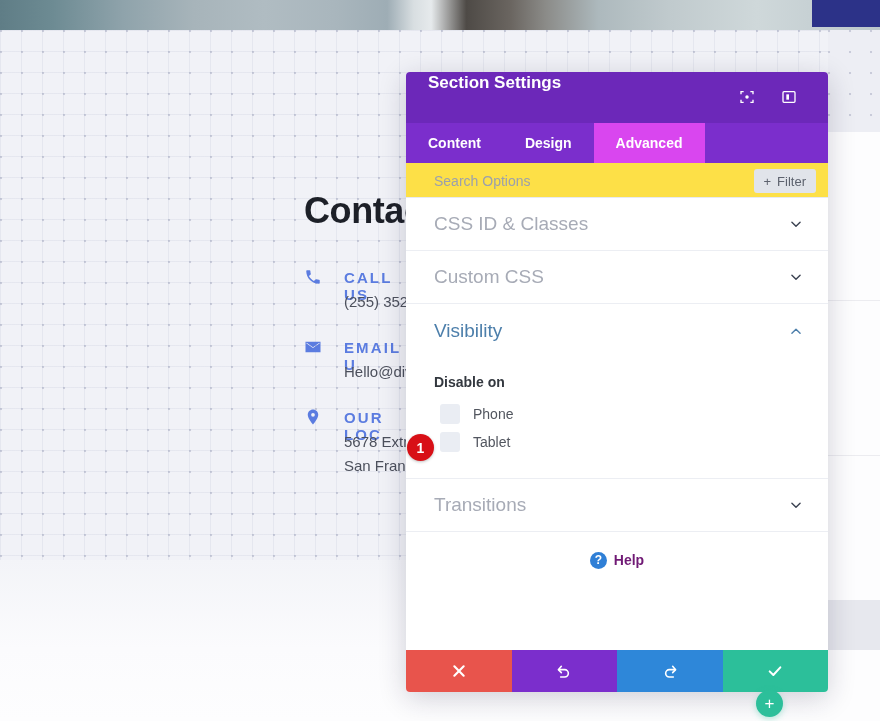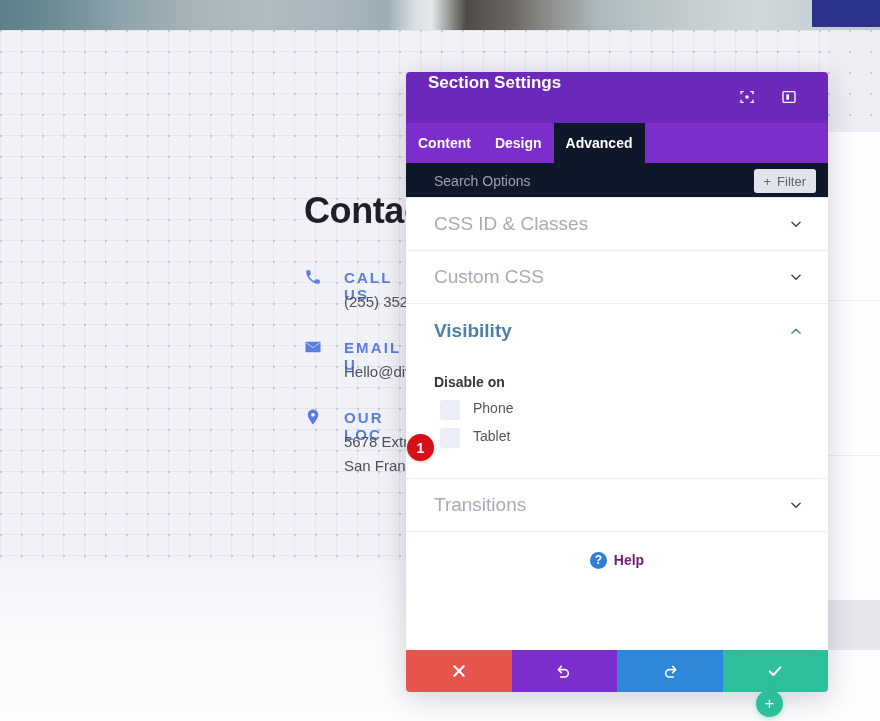--- a/index.html
+++ b/index.html
@@ -109,26 +109,26 @@
     color: #fff; cursor: pointer;
   }
   .hdr-icon svg { width: 16px; height: 16px; display: block; }
   #icon-focus { right: 70px; }
   #icon-layout { right: 28px; }
 
   #tabs { height: 40px; background: #7b2ecc; display: flex; }
   .tab {
     height: 40px; display: flex; align-items: center; justify-content: center;
     color: #fff; font-size: 14px; font-weight: bold; cursor: pointer;
-    padding: 0 12px;
-  }
-  .tab.active { background: #0f172a; }
+    padding: 0 22px;
+  }
+  .tab.active { background: #d946ef; }
 
   #search-bar {
-    height: 35px; background: #0f172a; border-bottom: 1px solid #e8eaf0;
+    height: 35px; background: #fde047; border-bottom: 1px solid #e8eaf0;
     position: relative;
   }
   #search-input {
     position: absolute; left: 28px; top: 0; height: 35px; width: 300px;
     border: 0; background: transparent; outline: none;
     font-family: "Liberation Sans", sans-serif; font-size: 14px; color: #6d7280;
   }
   #search-input::placeholder { color: #9ba0ad; }
   #filter-btn {
     position: absolute; right: 12px; top: 6px; height: 24px;
@@ -136,31 +136,31 @@
     color: #5d626e; font-size: 13px; padding: 0 10px; cursor: pointer;
     font-family: "Liberation Sans", sans-serif;
     display: flex; align-items: center; gap: 6px;
   }
 
   .acc-row {
     height: 53px; border-bottom: 1px solid #eceef3;
     display: flex; align-items: center; position: relative; cursor: pointer;
   }
   .acc-label { margin-left: 28px; font-size: 19px; color: #a7abb6; }
-  .acc-label.open { color: #4d7fab; font-weight: bold; }
+  .acc-label.open { color: #4d7fab; }
   .chev {
     position: absolute; right: 25px; top: 50%; transform: translateY(-50%);
     width: 14px; height: 14px; color: #3b4251;
   }
   .chev svg { display: block; width: 14px; height: 14px; }
   .chev.open { color: #4d7fab; }
 
   #visibility-body { padding: 17px 16px 22px 28px; border-bottom: 1px solid #eceef3; }
   #disable-on-label { font-size: 14px; font-weight: bold; color: #33383f; margin-bottom: 10px; }
-  .cb-row { display: flex; align-items: flex-start; height: 28px; }
+  .cb-row { display: flex; align-items: center; height: 28px; }
   .cb {
     width: 20px; height: 20px; border-radius: 3px; background: #eaedf3;
     margin-left: 6px; display: flex; align-items: center; justify-content: center;
     cursor: pointer;
   }
   .cb.checked { background: #eef6f3; }
   .cb svg { width: 13px; height: 13px; color: #2cbf9a; display: none; }
   .cb.checked svg { display: block; }
   .cb-label { margin-left: 13px; font-size: 14px; color: #52565f; }
 

